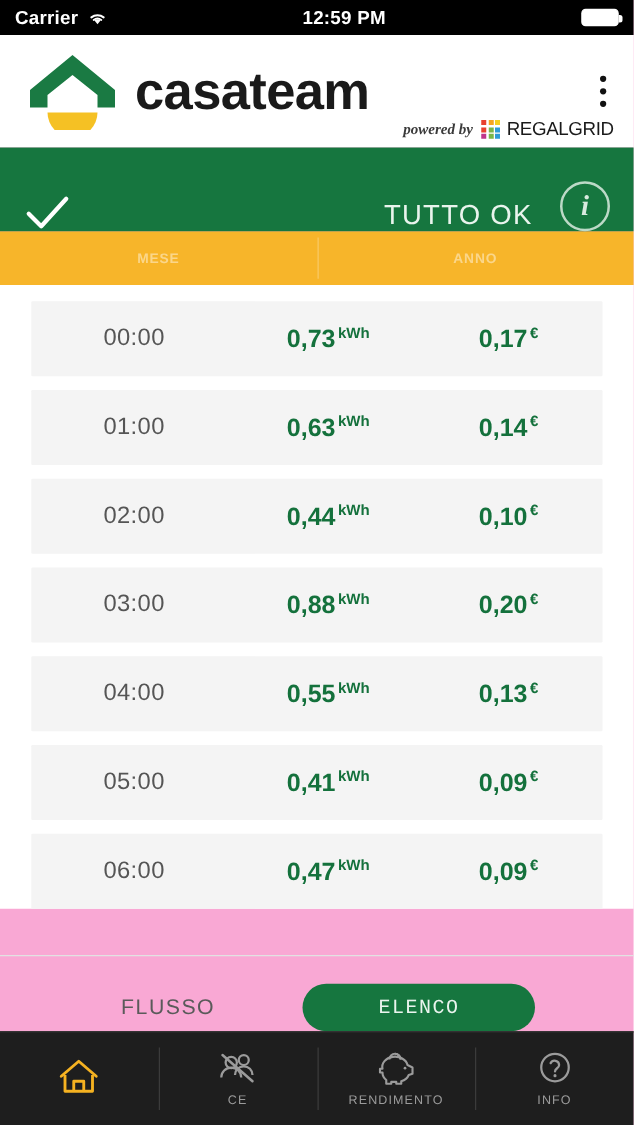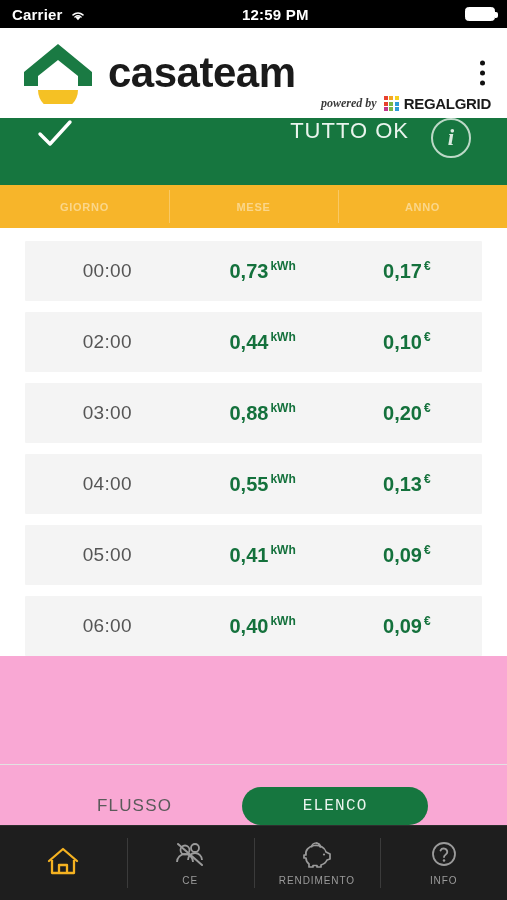--- a/index.html
+++ b/index.html
@@ -49,26 +49,26 @@
     position:absolute; right:16px; bottom:6px;
     display:flex; align-items:center; gap:7px;
   }
   .powered-txt {
     font-family:"Liberation Serif", serif; font-style:italic;
     font-size:12px; color:#3a3a3a; font-weight:700;
   }
   .rg { display:flex; align-items:center; gap:5px; }
   .rg-dots { display:grid; grid-template-columns:repeat(3,4px); grid-auto-rows:4px; gap:1.5px; }
   .rg-dots i { width:4px; height:4px; display:block; }
-  .rg-name { font-size:15px; font-weight:700; color:#1a1a1a; letter-spacing:-.3px; }
+  .rg-name { font-size:15px; font-weight:400; color:#1a1a1a; letter-spacing:-.3px; }
 
   
   .banner {
-    height:67px; background:#16763f; display:flex; align-items:flex-start;
-    padding:0 36px; position:relative;
+    height:67px; background:#16763f; display:flex; align-items:flex-end;
+    padding:0 19px; position:relative;
   }
   .check { width:38px; height:30px; }
   .banner-txt {
     margin-left:auto; margin-right:22px; color:#e9f4ed;
     font-size:22px; letter-spacing:1px; font-weight:400;
   }
   .info-circle {
     width:40px; height:40px; border-radius:50%;
     border:2px solid #bcd9c7; color:#d8ead f; color:#d8eadf;
     display:flex; align-items:center; justify-content:center;
@@ -201,37 +201,45 @@
     <span class="check">
       <svg viewBox="0 0 38 30" width="38" height="30">
         <path d="M4 16 L14 26 L34 4" stroke="#ffffff" stroke-width="3.4" fill="none" stroke-linecap="round" stroke-linejoin="round"></path>
       </svg>
     </span>
     <span class="banner-txt">TUTTO OK</span>
     <span class="info-circle">i</span>
   </div>
 
   <div class="tabs">
-    <div class="tab">GIORNO</div>
     <div class="tab">MESE</div>
     <div class="tab">ANNO</div>
   </div>
 
   <div class="list">
 
     <div class="row">
       <div class="c-time">00:00</div>
       <div class="c-kwh">
         <span>0,73</span><span class="u">kWh</span>
       </div>
       <div class="c-eur">
         <span>0,17</span><span class="u">€</span>
       </div>
     </div>
 
+    <div class="row">
+      <div class="c-time">01:00</div>
+      <div class="c-kwh">
+        <span>0,63</span><span class="u">kWh</span>
+      </div>
+      <div class="c-eur">
+        <span>0,14</span><span class="u">€</span>
+      </div>
+    </div>
 
     <div class="row">
       <div class="c-time">02:00</div>
       <div class="c-kwh">
         <span>0,44</span><span class="u">kWh</span>
       </div>
       <div class="c-eur">
         <span>0,10</span><span class="u">€</span>
       </div>
     </div>
@@ -262,21 +270,21 @@
         <span>0,41</span><span class="u">kWh</span>
       </div>
       <div class="c-eur">
         <span>0,09</span><span class="u">€</span>
       </div>
     </div>
 
     <div class="row">
       <div class="c-time">06:00</div>
       <div class="c-kwh">
-        <span>0,40</span><span class="u">kWh</span>
+        <span>0,47</span><span class="u">kWh</span>
       </div>
       <div class="c-eur">
         <span>0,09</span><span class="u">€</span>
       </div>
     </div>
 
   </div>
 
   <div class="toggle-wrap">
     <span class="flusso">FLUSSO</span>

